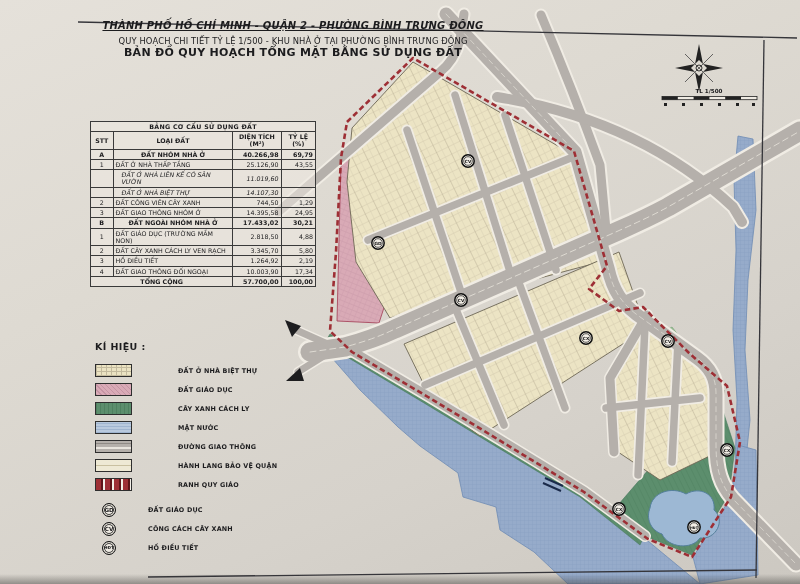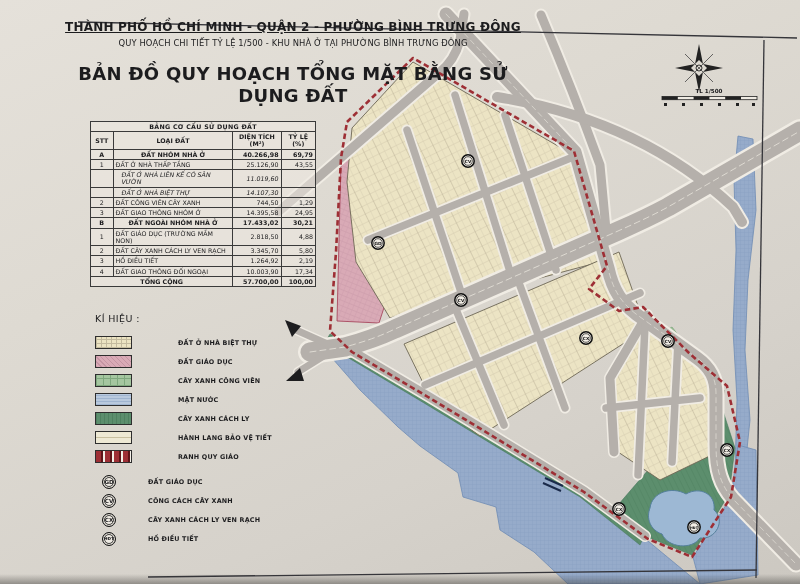--- a/index.html
+++ b/index.html
@@ -6,42 +6,42 @@
   body{
     width:800px;height:584px;position:relative;overflow:hidden;
     font-family:"DejaVu Sans","Liberation Sans",sans-serif;
     background:linear-gradient(155deg,#e5e1da 0%,#dedad2 35%,#d6d2cb 70%,#ccc8c1 100%);
     color:#1c1c1e;
   }
   .surface-shadow{position:absolute;left:0;right:0;bottom:0;height:10px;
     background:linear-gradient(to bottom,rgba(60,58,55,0) 0%,rgba(60,58,55,.45) 100%);z-index:5;}
   
   .sheet-header{position:absolute;left:58px;top:20px;width:470px;text-align:center;z-index:3;line-height:1.25;}
-  .hdr1{font-size:12px;font-weight:bold;text-decoration:underline;letter-spacing:.2px;}
+  .hdr1{font-size:10px;font-weight:bold;text-decoration:underline;letter-spacing:.2px;font-style:italic;}
   .hdr2{font-size:8.4px;font-weight:normal;margin-top:3px;letter-spacing:.1px;}
-  .hdr3{font-size:18px;font-weight:bold;margin-top:14px;letter-spacing:.3px;}
+  .hdr3{font-size:11px;font-weight:bold;margin-top:0;letter-spacing:.3px;}
   
   .lu-table{position:absolute;left:90px;top:121px;width:226px;border-collapse:collapse;z-index:3;
     border:1.6px solid #2a2a2a;background:rgba(238,234,226,.55);}
   .lu-table td,.lu-table th{border:0.9px solid #3a3a3a;font-size:6.3px;padding:1px 2px;line-height:1.15;}
   .lu-title{font-size:8px;font-weight:bold;text-align:center;padding:3px 0;letter-spacing:.3px;}
   .lu-table th{font-weight:bold;text-align:center;}
   .col-stt{width:18px;text-align:center;}
   .col-loai{width:118px;text-align:left;}
   .col-num{width:44px;text-align:right;}
   .col-pct{width:30px;text-align:right;}
   .row-section td{font-weight:bold;}
   .row-section td.col-loai{text-align:center;}
   .row-italic td.col-loai{font-style:italic;padding-left:8px;}
   .row-italic td.col-num{font-style:italic;}
   .row-total td{font-weight:bold;}
   .sub-unit{font-weight:bold;display:block;}
   
   .legend{position:absolute;left:95px;top:313px;z-index:3;}
-  .legend-title{font-size:9.5px;font-weight:normal;letter-spacing:.4px;margin-bottom:9px;}
+  .legend-title{font-size:9.5px;font-weight:bold;letter-spacing:.4px;margin-bottom:9px;margin-top:28px;}
   .legend-row{display:flex;align-items:center;height:19px;}
   .legend-row .lbl{font-size:6.4px;font-weight:bold;margin-left:46px;letter-spacing:.2px;white-space:nowrap;}
   .sw{width:37px;height:13px;border:1px solid #2e2e2e;box-sizing:border-box;flex:0 0 auto;}
   .sw-villa{background:#ebe3c2;background-image:repeating-linear-gradient(0deg,#c3ba9e 0 .8px,transparent .8px 4px),repeating-linear-gradient(90deg,#c3ba9e 0 .8px,transparent .8px 5px);}
   .sw-rowhouse{background:#ece5c4;background-image:repeating-linear-gradient(90deg,#d8cfae 0 .7px,transparent .7px 6px);}
   .sw-education{background:#d9aab6;background-image:repeating-linear-gradient(45deg,#c494a3 0 .8px,transparent .8px 3.5px);}
   .sw-park{background:#a5c6a0;background-image:repeating-linear-gradient(0deg,#7fa87e 0 .8px,transparent .8px 3.5px),repeating-linear-gradient(90deg,#7fa87e 0 .8px,transparent .8px 3.5px);}
   .sw-buffer{background:#5c8e6d;background-image:repeating-linear-gradient(90deg,#4f8160 0 1px,transparent 1px 4px);}
   .sw-water{background:#b9c9dd;background-image:repeating-linear-gradient(0deg,#9fb4cf 0 .7px,transparent .7px 3px);}
   .sw-road{background:#b5b0ab;background-image:repeating-linear-gradient(0deg,transparent 0 3px,#e9e5de 3px 4.5px,transparent 4.5px 8px,#8f8a85 8px 9px);}
@@ -328,53 +328,49 @@
   <div id="legend-swatches">
       <div class="legend-row">
         <div class="sw sw-villa"></div>
         <span class="lbl">ĐẤT Ở NHÀ BIỆT THỰ</span>
       </div>
       <div class="legend-row">
         <div class="sw sw-education"></div>
         <span class="lbl">ĐẤT GIÁO DỤC</span>
       </div>
       <div class="legend-row">
-        <div class="sw sw-park"></div>
-        <span class="lbl">CÂY XANH CÔNG VIÊN</span>
+        <div class="sw sw-buffer"></div>
+        <span class="lbl">CÂY XANH CÁCH LY</span>
       </div>
       <div class="legend-row">
         <div class="sw sw-water"></div>
         <span class="lbl">MẶT NƯỚC</span>
       </div>
       <div class="legend-row">
-        <div class="sw sw-buffer"></div>
-        <span class="lbl">CÂY XANH CÁCH LY</span>
+        <div class="sw sw-road"></div>
+        <span class="lbl">ĐƯỜNG GIAO THÔNG</span>
       </div>
       <div class="legend-row">
         <div class="sw sw-corridor"></div>
-        <span class="lbl">HÀNH LANG BẢO VỆ TIẾT</span>
+        <span class="lbl">HÀNH LANG BẢO VỆ QUẬN</span>
       </div>
       <div class="legend-row">
         <div class="sw sw-boundary"></div>
         <span class="lbl">RANH QUY GIÁO</span>
       </div>
     </div>
   <div id="legend-symbols" style="margin-top:6px;">
       <div class="legend-sym-row">
         <div class="sym-circle">GD</div>
         <span class="lbl">ĐẤT GIÁO DỤC</span>
       </div>
       <div class="legend-sym-row">
         <div class="sym-circle">CV</div>
         <span class="lbl">CÔNG CÁCH CÂY XANH</span>
       </div>
       <div class="legend-sym-row">
-        <div class="sym-circle">CX</div>
-        <span class="lbl">CÂY XANH CÁCH LY VEN RẠCH</span>
-      </div>
-      <div class="legend-sym-row">
         <div class="sym-circle small">HĐT</div>
         <span class="lbl">HỒ ĐIỀU TIẾT</span>
       </div>
     </div>
 </div>
 
 <div class="surface-shadow"></div>
 
 </body></html>

